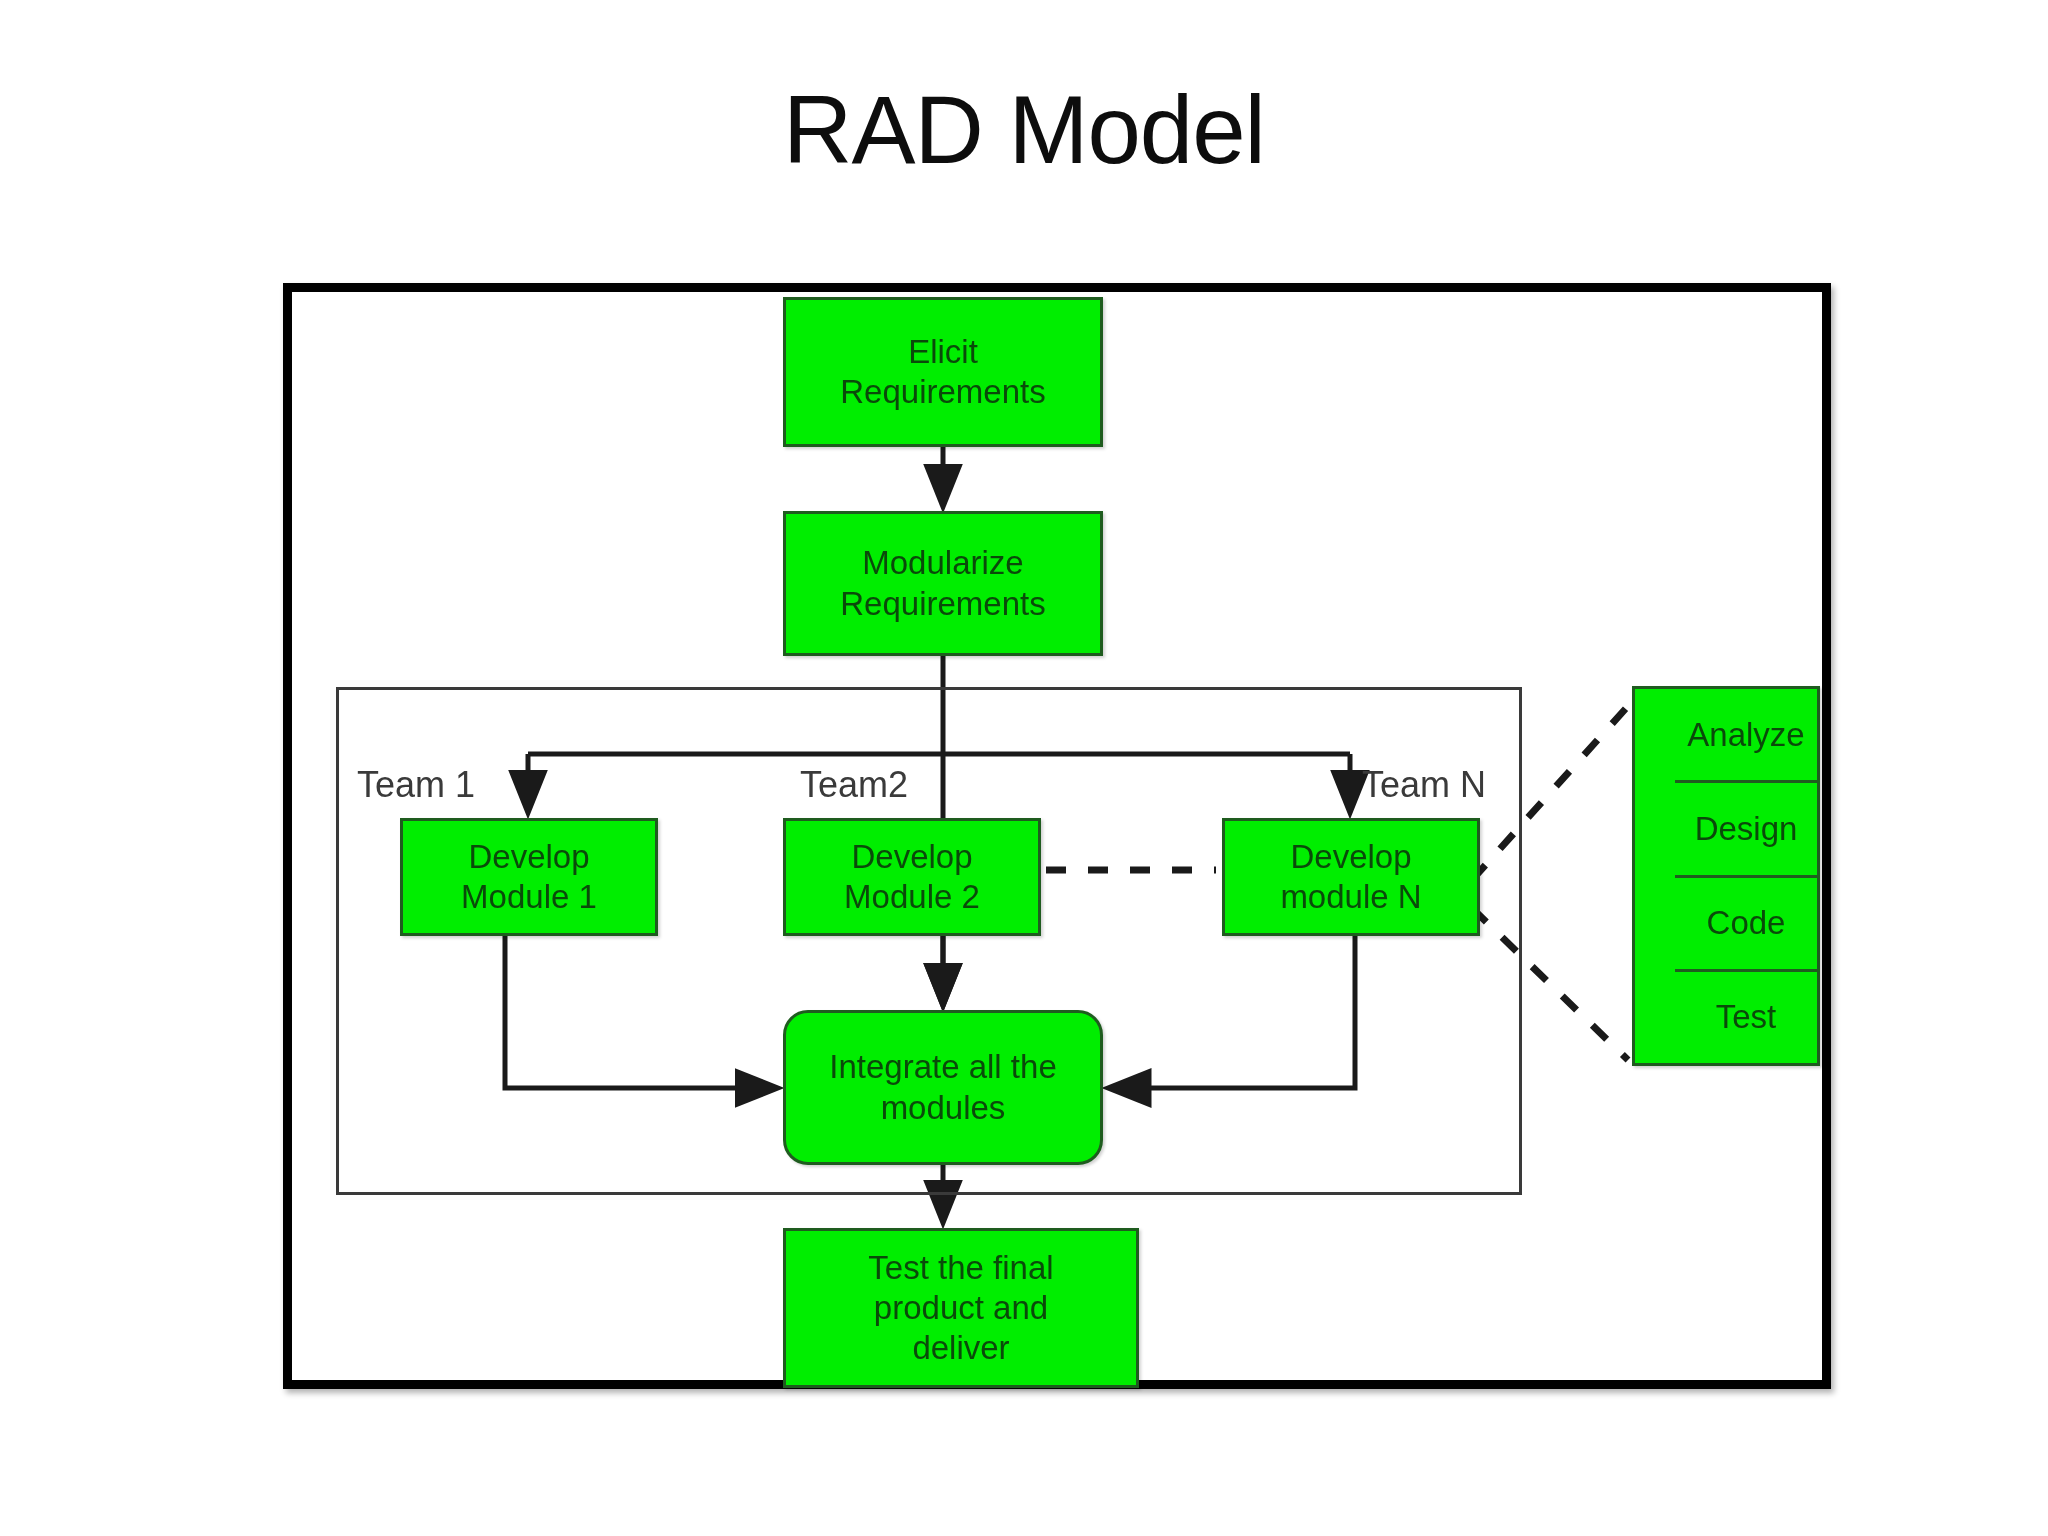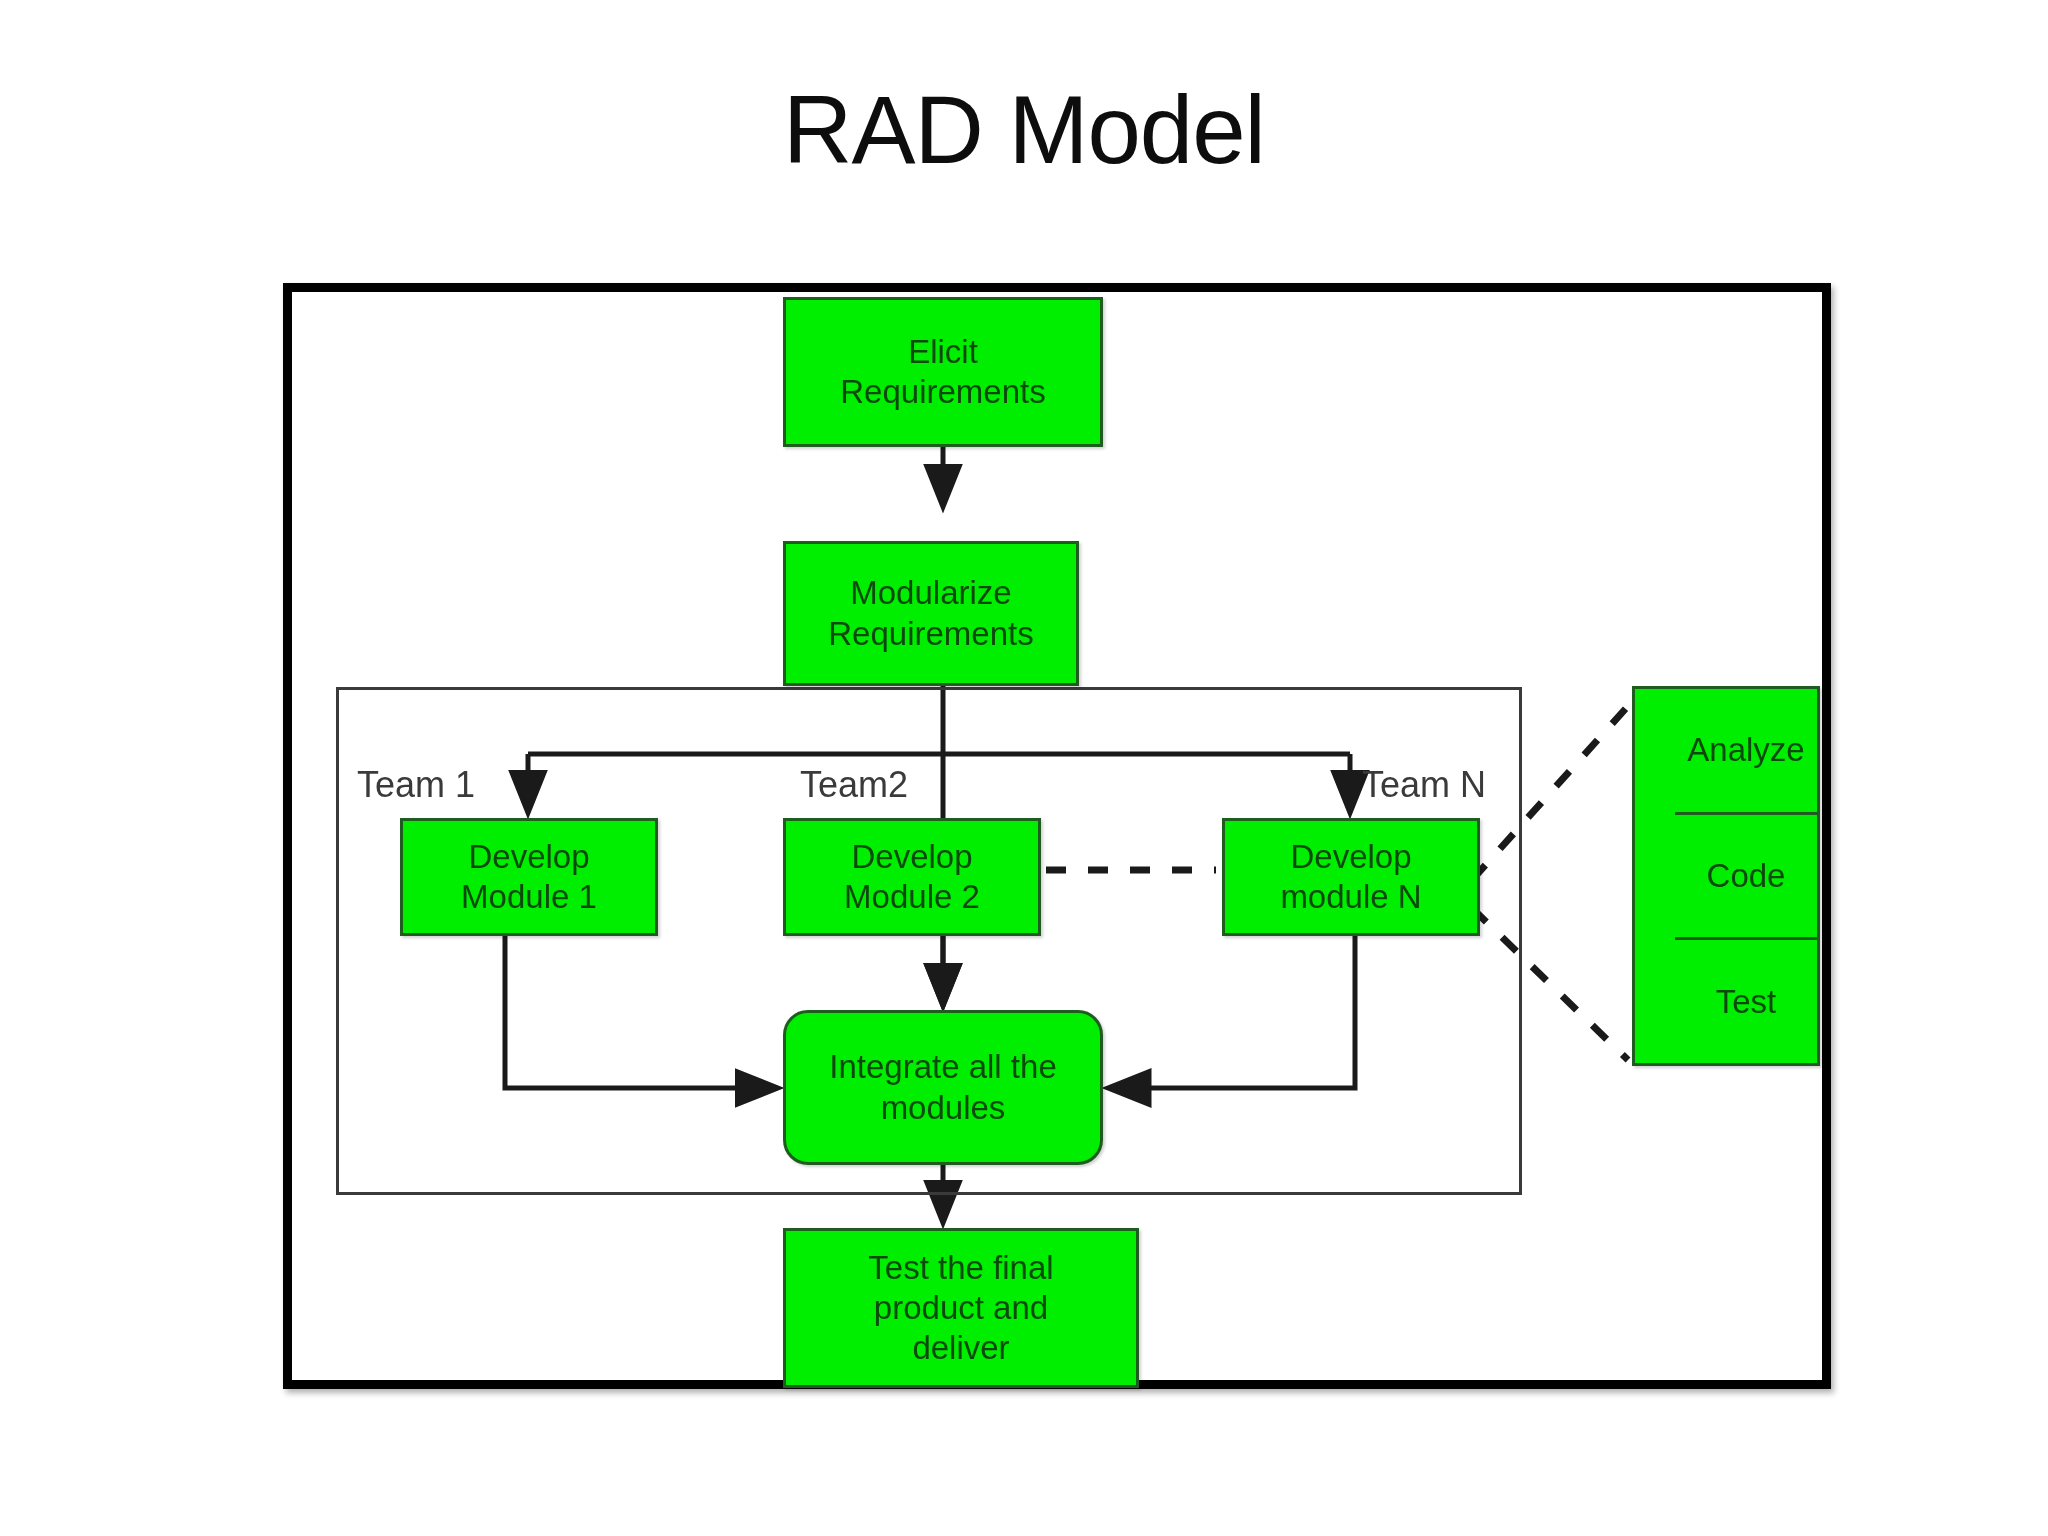--- a/index.html
+++ b/index.html
@@ -74,21 +74,21 @@
     text-align: center;
     color: #0a4a0a;
     font-size: 33px;
     line-height: 1.22;
     font-family: "Liberation Sans", sans-serif;
     box-shadow: 2px 2px 3px rgba(0,0,0,0.18);
   }
   .gbox span { display: block; padding: 0 6px; }
 
   #box-elicit      { left: 783px; top: 297px; width: 320px; height: 150px; }
-  #box-modularize  { left: 783px; top: 541px; width: 296px; height: 145px; }
+  #box-modularize  { left: 783px; top: 511px; width: 320px; height: 145px; }
   #box-mod1        { left: 400px; top: 818px; width: 258px; height: 118px; }
   #box-mod2        { left: 783px; top: 818px; width: 258px; height: 118px; }
   #box-modn        { left: 1222px; top: 818px; width: 258px; height: 118px; }
   #box-integrate   { left: 783px; top: 1010px; width: 320px; height: 155px; border-radius: 25px; }
   #box-testfinal   { left: 783px; top: 1228px; width: 356px; height: 160px; }
 
   
   #phase-stack {
     position: absolute;
     left: 1632px;
@@ -234,17 +234,18 @@
   <div class="gbox" id="box-testfinal">
     <span>
       <span>Test the final</span>
       <span>product and</span>
       <span>deliver</span>
     </span>
   </div>
 
   <div id="phase-stack">
     <div class="phase-cell">Analyze</div>
+    <div class="phase-cell">Design</div>
     <div class="phase-cell">Code</div>
     <div class="phase-cell">Test</div>
   </div>
 
 </div>
 
 </body></html>

